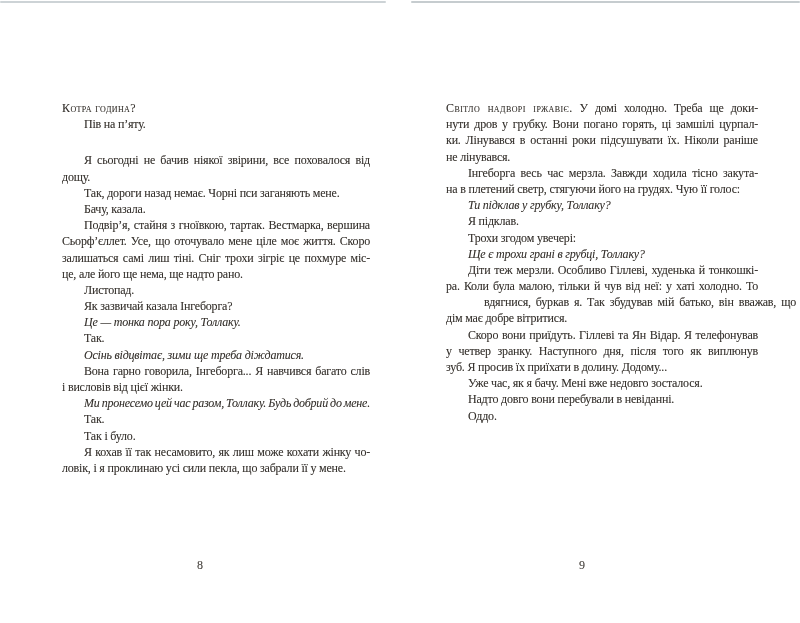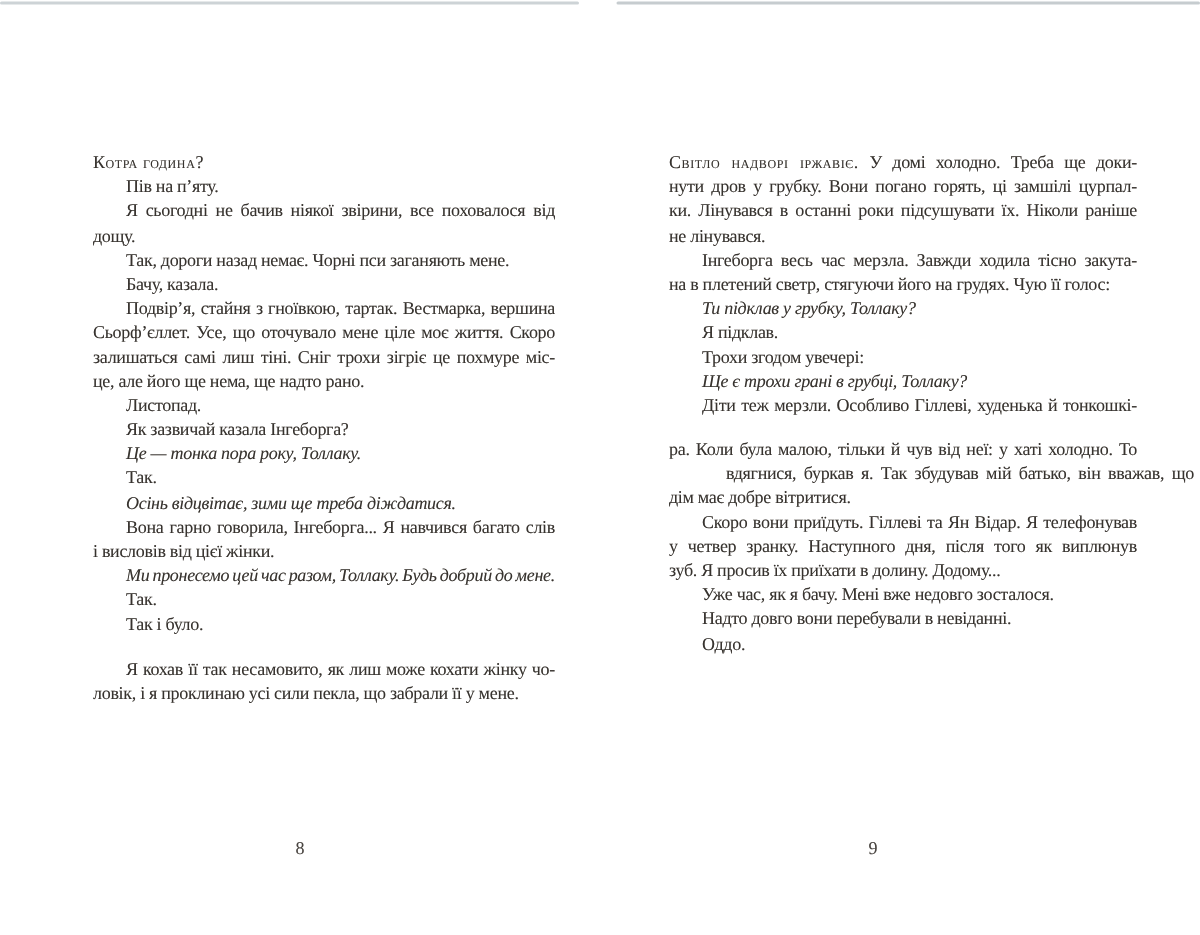--- a/index.html
+++ b/index.html
@@ -57,55 +57,55 @@
 </head>
 <body>
 
 <div class="spread">
   <div class="top-edge left"></div>
   <div class="top-edge right"></div>
 
   <div class="textblock page-left">
       <div class="line opening"><span class="line-inner">Котра година?</span></div>
       <div class="line indent"><span class="line-inner">Пів на п’яту.</span></div>
-      <div class="line indent justify" style="word-spacing: 2.49414px;"><span class="line-inner">Я сьогодні не бачив ніякої звірини, все поховалося від</span></div>
+      <div class="line indent justify" style="word-spacing: 2.49414px; margin-top: 20px;"><span class="line-inner">Я сьогодні не бачив ніякої звірини, все поховалося від</span></div>
       <div class="line"><span class="line-inner">дощу.</span></div>
       <div class="line indent"><span class="line-inner">Так, дороги назад немає. Чорні пси заганяють мене.</span></div>
       <div class="line indent"><span class="line-inner">Бачу, казала.</span></div>
       <div class="line indent justify" style="word-spacing: 0.820312px;"><span class="line-inner">Подвір’я, стайня з гноївкою, тартак. Вестмарка, вершина</span></div>
       <div class="line justify" style="word-spacing: 1.42578px;"><span class="line-inner">Сьорф’єллет. Усе, що оточувало мене ціле моє життя. Скоро</span></div>
       <div class="line justify" style="word-spacing: 1.66319px;"><span class="line-inner">залишаться самі лиш тіні. Сніг трохи зігріє це похмуре міс-</span></div>
       <div class="line"><span class="line-inner">це, але його ще нема, ще надто рано.</span></div>
       <div class="line indent"><span class="line-inner">Листопад.</span></div>
       <div class="line indent"><span class="line-inner">Як зазвичай казала Інгеборга?</span></div>
       <div class="line italic indent"><span class="line-inner">Це — тонка пора року, Толлаку.</span></div>
       <div class="line indent"><span class="line-inner">Так.</span></div>
       <div class="line italic indent"><span class="line-inner">Осінь відцвітає, зими ще треба діждатися.</span></div>
       <div class="line indent justify" style="word-spacing: 1.19196px; text-decoration: underline;"><span class="line-inner">Вона гарно говорила, Інгеборга... Я навчився багато слів</span></div>
       <div class="line"><span class="line-inner">і висловів від цієї жінки.</span></div>
       <div class="line italic indent" style="word-spacing: -0.75px;"><span class="line-inner">Ми пронесемо цей час разом, Толлаку. Будь добрий до мене.</span></div>
       <div class="line indent"><span class="line-inner">Так.</span></div>
       <div class="line indent"><span class="line-inner">Так і було.</span></div>
-      <div class="line indent justify" style="word-spacing: 0.646875px; margin-top: 14px;"><span class="line-inner">Я кохав її так несамовито, як лиш може кохати жінку чо-</span></div>
+      <div class="line indent justify" style="word-spacing: 0.646875px;"><span class="line-inner">Я кохав її так несамовито, як лиш може кохати жінку чо-</span></div>
       <div class="line"><span class="line-inner">ловік, і я проклинаю усі сили пекла, що забрали її у мене.</span></div>
     </div>
 
   <div class="textblock page-right">
       <div class="line justify" style="word-spacing: 4.19727px;"><span class="line-inner"><span class="lead">Світло надворі іржавіє.</span> У домі холодно. Треба ще доки-</span></div>
       <div class="line justify" style="word-spacing: 2.13194px;"><span class="line-inner">нути дров у грубку. Вони погано горять, ці замшілі цурпал-</span></div>
       <div class="line justify" style="word-spacing: 2.10156px;"><span class="line-inner">ки. Лінувався в останні роки підсушувати їх. Ніколи раніше</span></div>
       <div class="line"><span class="line-inner">не лінувався.</span></div>
       <div class="line indent justify" style="word-spacing: 2.68973px;"><span class="line-inner">Інгеборга весь час мерзла. Завжди ходила тісно закута-</span></div>
       <div class="line"><span class="line-inner">на в плетений светр, стягуючи його на грудях. Чую її голос:</span></div>
       <div class="line italic indent"><span class="line-inner">Ти підклав у грубку, Толлаку?</span></div>
       <div class="line indent"><span class="line-inner">Я підклав.</span></div>
       <div class="line indent"><span class="line-inner">Трохи згодом увечері:</span></div>
       <div class="line italic indent"><span class="line-inner">Ще є трохи грані в грубці, Толлаку?</span></div>
       <div class="line indent justify" style="word-spacing: 0.959821px; text-align: center;"><span class="line-inner">Діти теж мерзли. Особливо Гіллеві, худенька й тонкошкі-</span></div>
-      <div class="line justify" style="word-spacing: 1.3763px; margin-top: 13px;"><span class="line-inner">ра. Коли була малою, тільки й чув від неї: у хаті холодно. То</span></div>
+      <div class="line justify" style="word-spacing: 1.3763px;"><span class="line-inner">ра. Коли була малою, тільки й чув від неї: у хаті холодно. То</span></div>
       <div class="line justify" style="word-spacing: 2.23264px; margin-left: 38px;"><span class="line-inner">вдягнися, буркав я. Так збудував мій батько, він вважав, що</span></div>
       <div class="line"><span class="line-inner">дім має добре вітритися.</span></div>
       <div class="line indent justify" style="word-spacing: 0.890625px;"><span class="line-inner">Скоро вони приїдуть. Гіллеві та Ян Відар. Я телефонував</span></div>
       <div class="line justify" style="word-spacing: 3.92578px;"><span class="line-inner">у четвер зранку. Наступного дня, після того як виплюнув</span></div>
       <div class="line"><span class="line-inner">зуб. Я просив їх приїхати в долину. Додому...</span></div>
       <div class="line indent"><span class="line-inner">Уже час, як я бачу. Мені вже недовго зосталося.</span></div>
       <div class="line indent"><span class="line-inner">Надто довго вони перебували в невіданні.</span></div>
       <div class="line indent"><span class="line-inner">Оддо.</span></div>
     </div>
 

